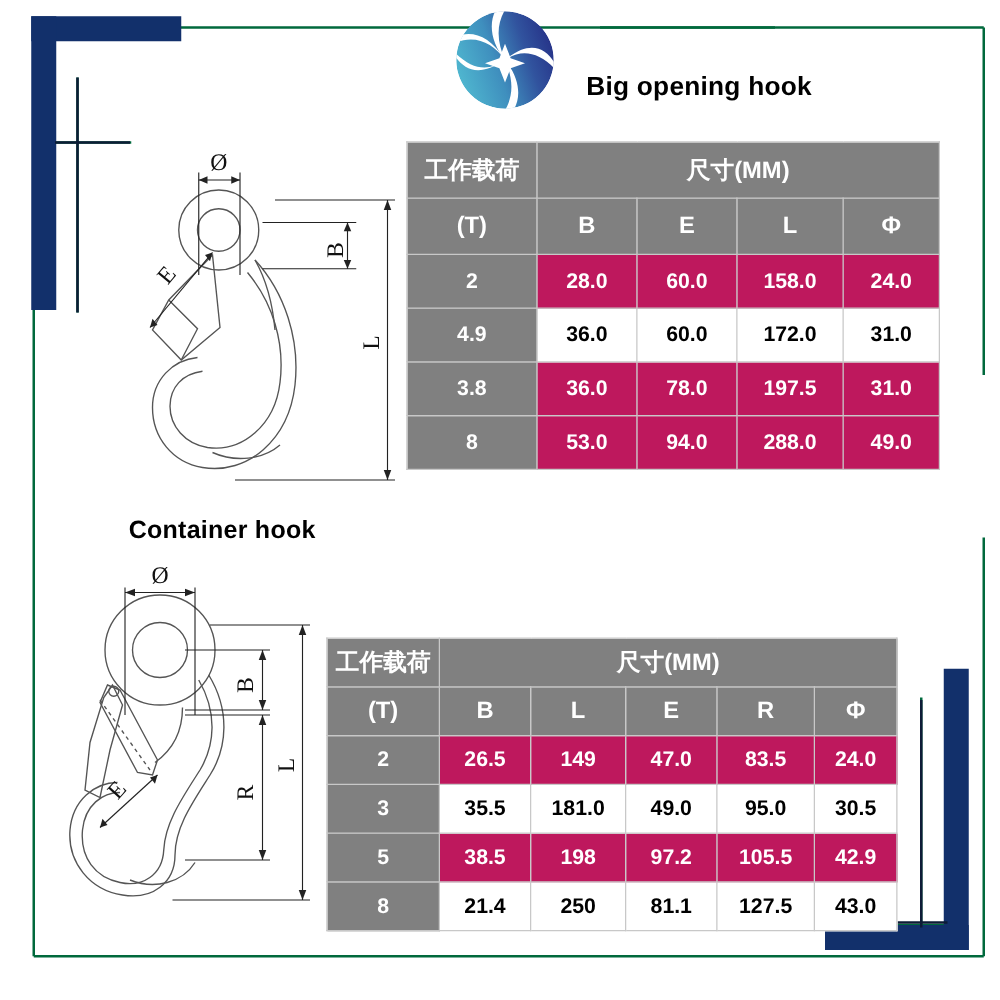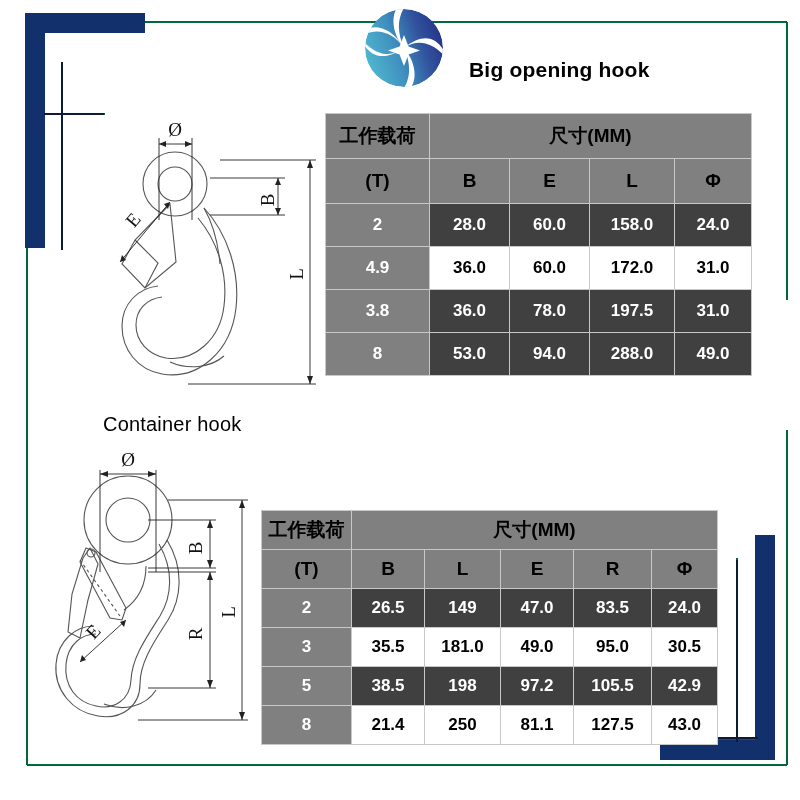--- a/index.html
+++ b/index.html
@@ -16,45 +16,45 @@
 
   
   #title-big{
     position:absolute;left:456px;top:58px;
     font-size:21px;font-weight:bold;color:#000;letter-spacing:.2px;
     white-space:nowrap;
     margin-left:13px;
   }
   #title-container{
     position:absolute;left:103px;top:413px;
-    font-size:20px;font-weight:normal;color:#000;letter-spacing:.2px;
+    font-size:20px;font-weight:bold;color:#000;letter-spacing:.2px;
     white-space:nowrap;
   }
 
   
   #drawing-big{position:absolute;left:100px;top:122px;}
   #drawing-container{position:absolute;left:28px;top:448px;}
   .dim-label{font-family:"Liberation Serif", serif;font-size:19px;fill:#111;}
 
   
   table.spec{
     position:absolute;border-collapse:collapse;
     table-layout:fixed;background:#fff;
   }
   table.spec td{
     border:1px solid #c8c8c8;
     text-align:center;vertical-align:middle;
     font-weight:bold;
     padding:0;
   }
-  .hdr{background:#808080;color:#000000;margin-top:36px;}
+  .hdr{background:#808080;color:#ffffff;margin-top:36px;}
   .hdr-cn{font-size:19px;}
   .hdr-col{font-size:19px;}
   .loadcell{background:#808080;color:#ffffff;font-size:17px;}
-  .red{background:#404040;color:#ffffff;font-size:17px;}
+  .red{background:#be185d;color:#ffffff;font-size:17px;}
   .white{background:#ffffff;color:#000000;font-size:17px;}
 
   #table-big{left:325px;top:113px;width:426px;}
   #table-big td{height:42px;}
   #table-big td.tall{height:44px;}
 
   #table-container{left:261px;top:510px;width:456px;}
   #table-container td{height:38px;}
 </style>
 </head>

